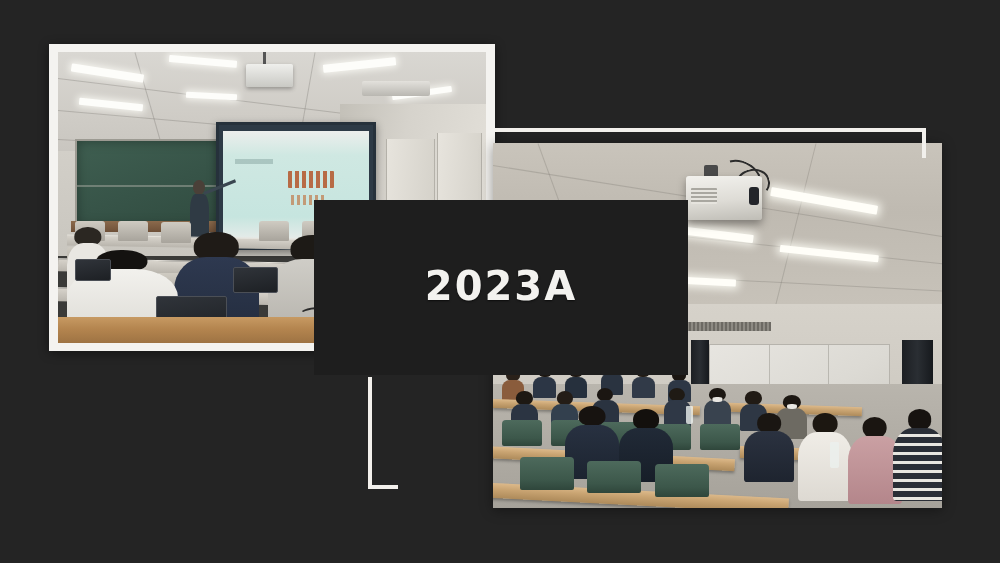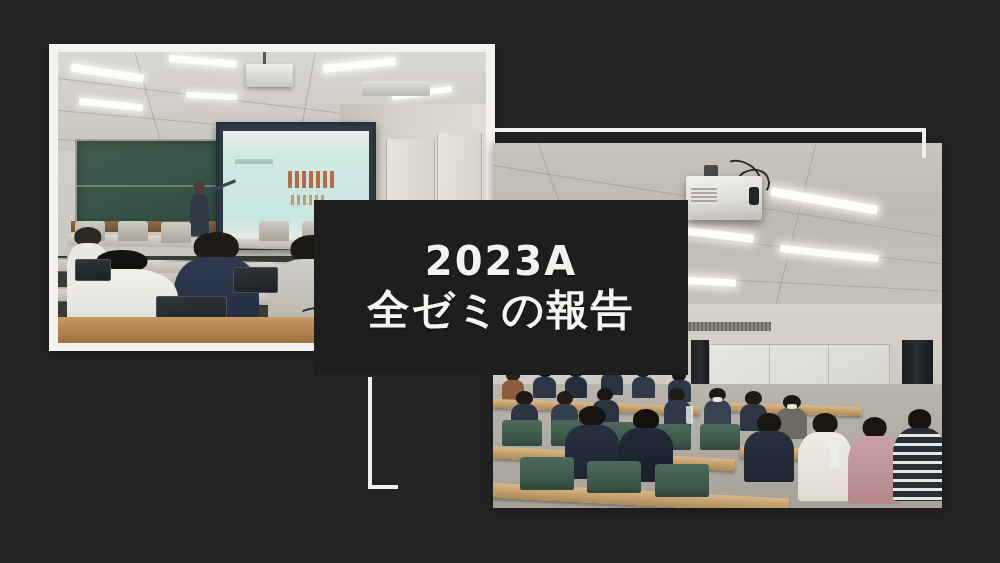--- a/index.html
+++ b/index.html
@@ -570,16 +570,15 @@
       <div class="p2-chair" style="left:21%;top:87%;width:12%;height:9%;"></div>
       <div class="p2-chair" style="left:36%;top:88%;width:12%;height:9%;"></div>
     </div>
   </div>
 
   <div id="bracket-tr"></div>
   <div id="bracket-bl"></div>
 
   <div id="title-box">
     <div id="title-year">2023A</div>
-    <div id="title-main">全ゼミの報告</div>
   </div>
 
 </div>
 
 </body></html>

